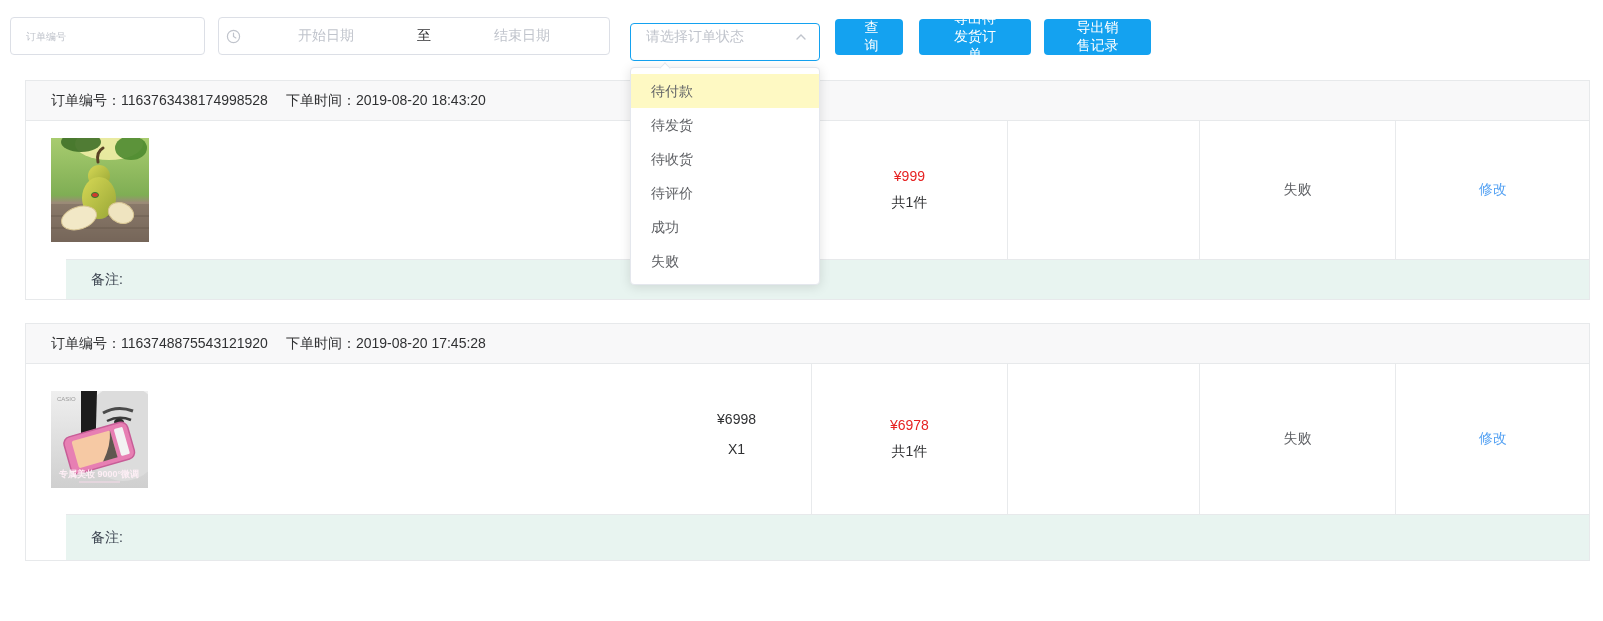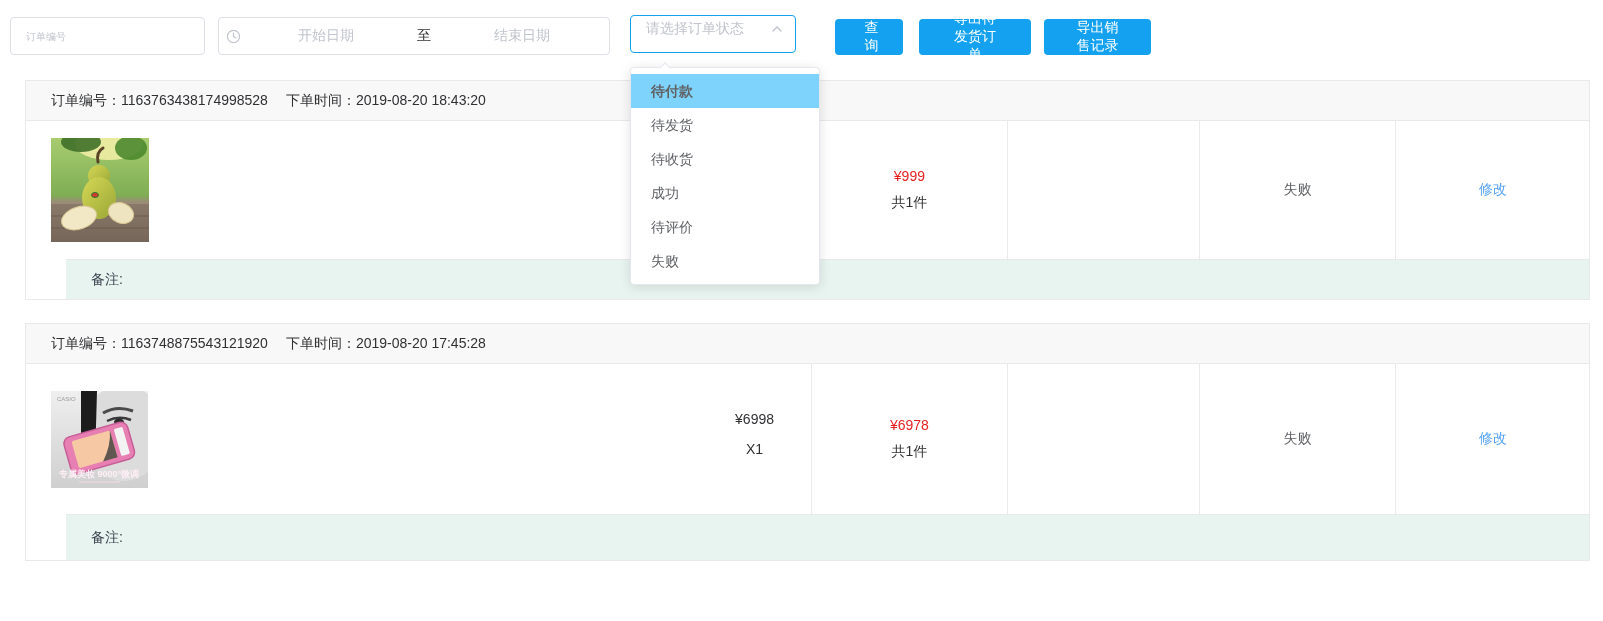--- a/index.html
+++ b/index.html
@@ -12,63 +12,63 @@
   .order-input { position:absolute; left:10px; top:17px; width:195px; height:38px;
     border:1px solid #dcdfe6; border-radius:4px; padding:8px 15px; font-size:10px;
     color:#303133; outline:none; font-family:inherit; }
   .order-input::placeholder { color:#c0c4cc; }
   .date-range { position:absolute; left:218px; top:17px; width:392px; height:38px;
     border:1px solid #dcdfe6; border-radius:4px; display:flex; align-items:center;
     padding:0 2px; cursor:pointer; }
   .date-range .ph { color:#c0c4cc; flex:1; text-align:center; }
   .date-range .sep { color:#303133; padding:0 6px; }
   .clock { width:15px; height:15px; flex:0 0 15px; margin-left:5px; }
-  .select-box { position:absolute; left:630px; top:15px; width:166px; height:38px;
+  .select-box { position:absolute; left:630px; top:23px; width:190px; height:38px;
     border:1px solid #14a2f0; border-radius:4px; display:flex; align-items:center;
     padding:0 12px 10px 15px; cursor:pointer; background:#fff; }
   .select-box .ph { color:#c0c4cc; flex:1; }
   .chevron { width:12px; height:12px; flex:0 0 12px; }
   .btn { position:absolute; top:19px; height:36px; border:none; border-radius:4px;
     background:#14a2f0; color:#fff; font-size:14px; padding:0 32px; cursor:pointer;
     display:flex; align-items:center; justify-content:center; gap:5px; font-family:inherit; }
   .btn-search { left:835px; width:68px; }
   .btn-export-pending { left:919px; width:112px; }
   .btn-export-sales { left:1044px; width:107px; }
 
   
   .dropdown { position:absolute; left:630px; top:67px; width:190px; z-index:100;
     background:#fff; border:1px solid #e4e7ed; border-radius:4px; padding:6px 0;
     box-shadow:0 2px 12px rgba(0,0,0,.12); }
   .dropdown .arrow { position:absolute; top:-4px; left:30px; width:8px; height:8px;
     background:#fff; border-left:1px solid #e4e7ed; border-top:1px solid #e4e7ed;
     transform:rotate(45deg); }
   .dropdown .item { height:34px; line-height:34px; padding:0 20px; color:#606266;
     cursor:pointer; }
-  .dropdown .item.hl { background:#7dd3fc;font-weight:bold; }
+  .dropdown .item.hl { background:#fef9c3; }
 
   
   .table { position:absolute; left:25px; top:80px; width:1565px; }
   .thead { display:flex; height:42px; align-items:center; color:#303133; }
   .th { text-align:center; }
   .c1 { width:786px; } .c2 { width:196px; } .c3 { width:192px; }
   .c4 { width:197px; } .c5 { width:194px; }
   .thead .c1 { text-align:left; padding-left:5px; }
 
   .order-block { border:1px solid #e7e9eb; margin-bottom:23px; }
   .order-head { height:40px; background:#f8f8f9; border-bottom:1px solid #e7e9eb;
     display:flex; align-items:center; padding-left:25px; gap:18px; color:#303133; }
   .order-body { display:flex; }
   .b1 .order-body { height:138px; } .b2 .order-body { height:150px; }
   .order-body .cell { display:flex; align-items:center; justify-content:center;
     flex-direction:column; }
   .order-body .cell + .cell { border-left:1px solid #e8eaec; }
   .cell-product { position:relative; flex-direction:row !important;
     justify-content:flex-start !important; padding-left:25px; }
   .prod-img { display:block; }
-  .price-info { position:absolute; right:37px; top:50%; transform:translateY(-58%);
+  .price-info { position:absolute; right:55px; top:50%; transform:translateY(-58%);
     text-align:center; line-height:30px; color:#303133; }
   .amt { color:#e62222; margin-bottom:10px; }
   .count { color:#303133; }
   .status-text { color:#606266; }
   .link { color:#55a2f3; cursor:pointer; text-decoration:none; }
   .order-note { background:#e8f4f0; border-top:1px solid #e7e9eb; display:flex;
     align-items:center; padding-left:25px; color:#3c4450;margin-left:40px; }
   .b1 .order-note { height:40px; } .b2 .order-note { height:46px; }
 </style>
 </head>
@@ -220,18 +220,18 @@
         <span>备注:</span>
       </div>
     </div>
   </div>
 
   <div class="dropdown">
     <div class="arrow"></div>
     <div class="item hl">待付款</div>
     <div class="item">待发货</div>
     <div class="item">待收货</div>
+    <div class="item">待评价</div>
     <div class="item">成功</div>
-    <div class="item">待评价</div>
     <div class="item">失败</div>
   </div>
 
 </div>
 
 </body></html>

